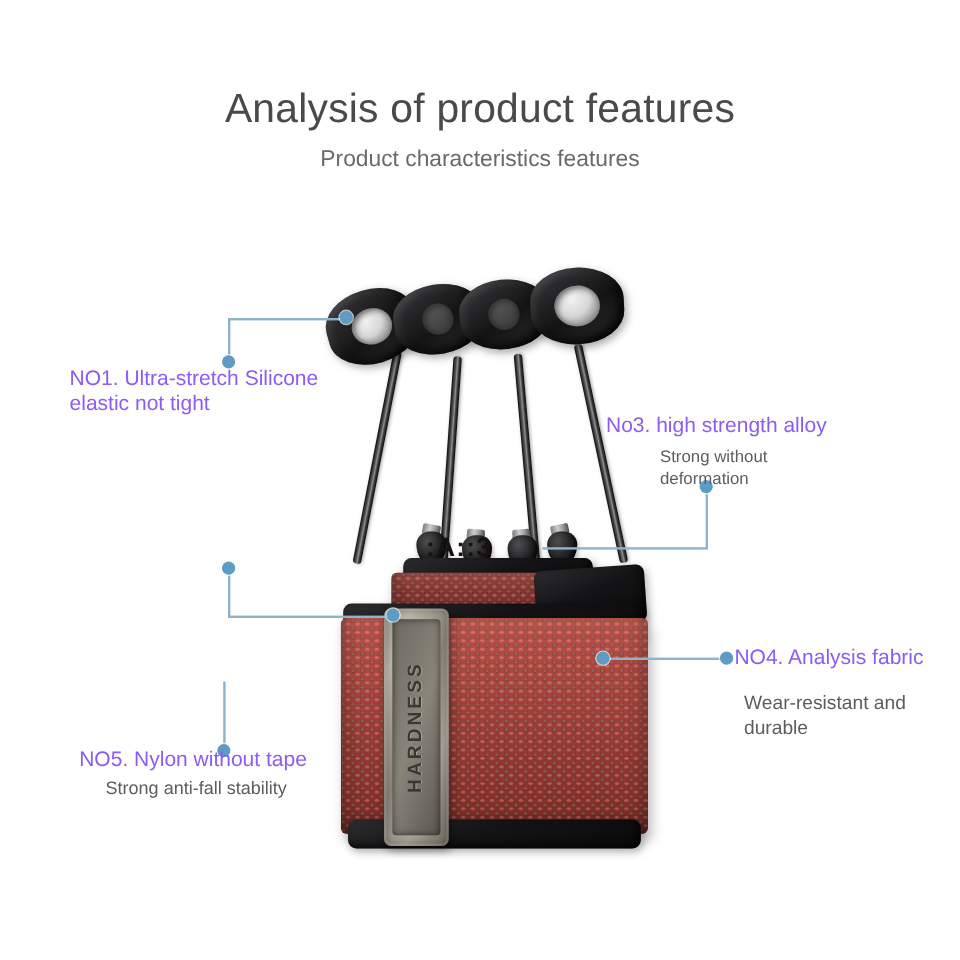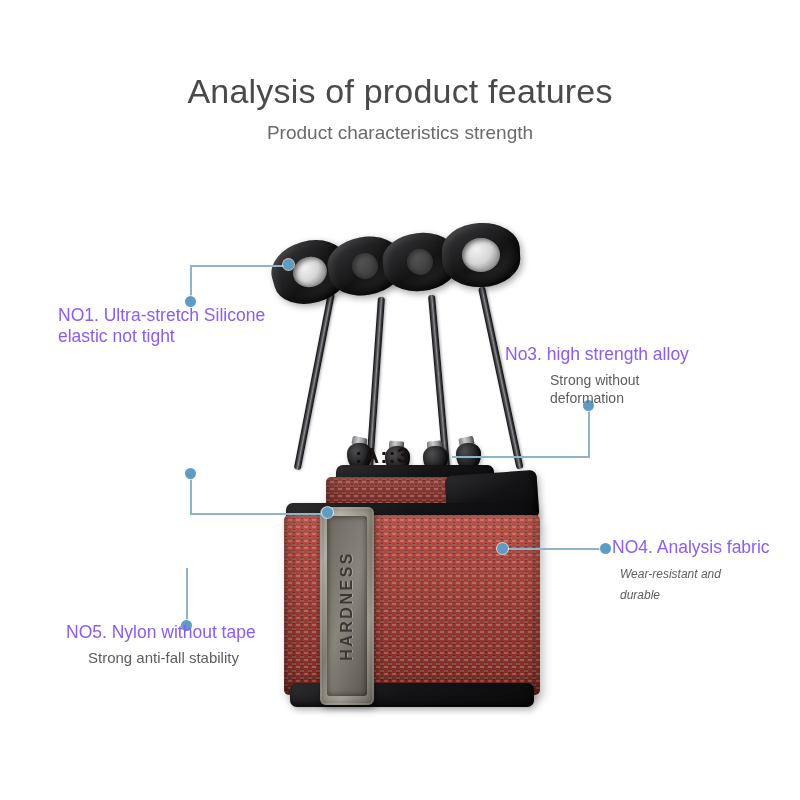--- a/index.html
+++ b/index.html
@@ -193,21 +193,21 @@
     white-space: pre-line;
   }
   .indent { padding-left: 22px; }
 </style>
 </head>
 <body>
 
 <div id="stage">
 
   <div class="title">Analysis of product features</div>
-  <div class="subtitle">Product characteristics strength</div>
+  <div class="subtitle">Product characteristics features</div>
 
   <div id="product">
 
     <div class="rod" style="left:78px; top:78px; width:7px; height:180px; transform:rotate(11deg);"></div>
     <div class="rod" style="left:128px; top:82px; width:7px; height:178px; transform:rotate(4deg);"></div>
     <div class="rod" style="left:178px; top:80px; width:7px; height:180px; transform:rotate(-5deg);"></div>
     <div class="rod" style="left:228px; top:72px; width:7px; height:186px; transform:rotate(-12deg);"></div>
 
     <div class="ferrule" style="left:102px; top:222px; width:15px; height:9px; transform:rotate(11deg);"></div>
     <div class="ferrule" style="left:139px; top:226px; width:15px; height:9px; transform:rotate(4deg);"></div>
@@ -282,21 +282,21 @@
 
 
   <div class="callout" style="left:505px; top:344px; width:230px;">
     <div class="main">No3. high strength alloy</div>
     <div class="sub indent" style="margin-top:6px; padding-left:45px;">Strong without
 deformation</div>
   </div>
 
   <div class="callout" style="left:612px; top:537px; width:185px;">
     <div class="main">NO4. Analysis fabric</div>
-    <div class="sub" style="margin-top:6px; padding-left:8px; font-size:12px; line-height:21px;font-style:italic;">Wear-resistant and
+    <div class="sub" style="margin-top:18px; padding-left:8px; font-size:16px; line-height:21px;">Wear-resistant and
 durable</div>
   </div>
 
   <div class="callout" style="left:66px; top:622px; width:245px;">
     <div class="main">NO5. Nylon without tape</div>
     <div class="sub" style="margin-top:6px; padding-left:22px; font-size:15px;">Strong anti-fall stability</div>
   </div>
 
 </div>
 

